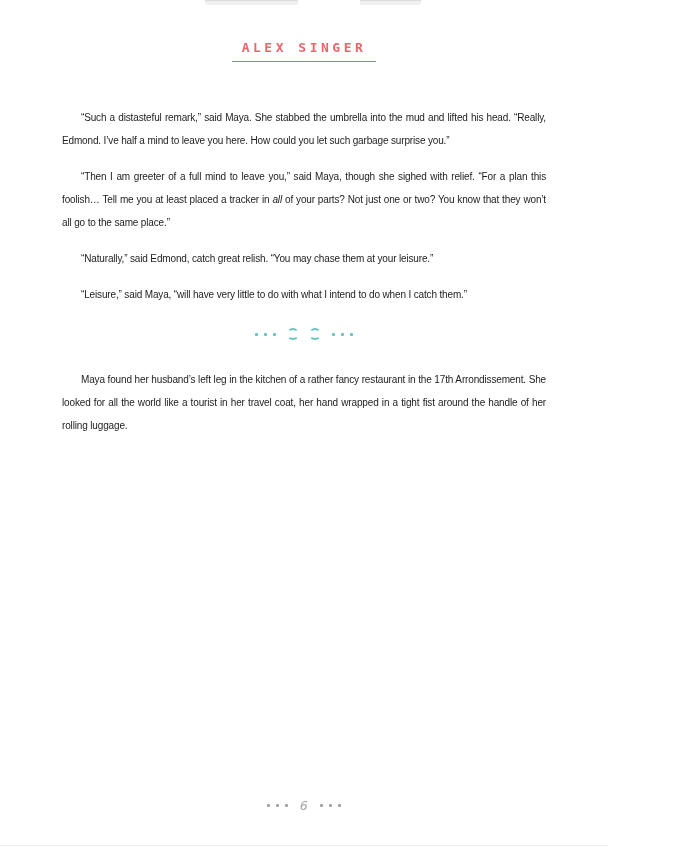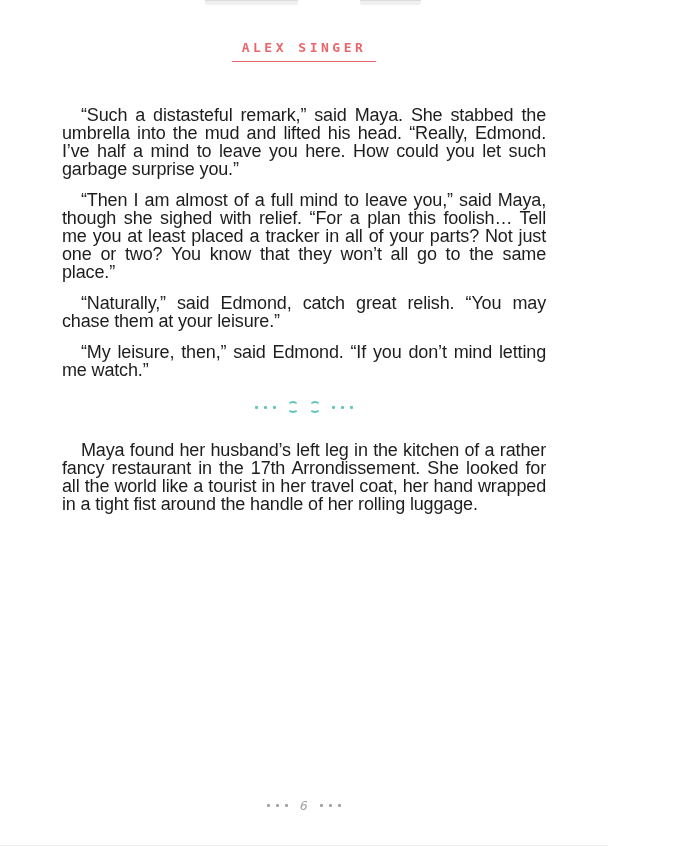--- a/index.html
+++ b/index.html
@@ -44,27 +44,27 @@
     border-bottom: 1px solid var(--accent, #ea666b);
   }
 
   
   main {
     margin: 44px 62px 0 62px;
     color: var(--ink, #1d1d1f);
   }
   main p {
     margin: 0 0 13px 0;
-    font-size: 18px;
-    line-height: 18px;
+    font-size: 10px;
+    line-height: 23px;
     letter-spacing: -0.15px;
     text-align: justify;
     text-indent: 19px;
   }
-  main p span.it { }
+  main p span.it { font-style: italic; }
 
   
   .break {
     display: flex;
     align-items: center;
     justify-content: center;
     gap: 11px;
     margin: 22px 0 28px 0;
   }
   .dots {
@@ -126,23 +126,23 @@
   <div class="remnant r1"></div>
   <div class="remnant r2"></div>
 
   <header>
     <span class="author">ALEX SINGER</span>
   </header>
 
   <main>
     <div>
         <p><span>“Such a distasteful remark,” said Maya. She stabbed the umbrella into the mud and lifted his head. “Really, Edmond. I’ve half a mind to leave you here. How could you let such garbage surprise you.”</span></p>
-        <p><span>“Then I am almost of a full mind to leave you,” said Maya, though she sighed with relief. “For a plan this foolish… Tell me you at least placed a tracker in </span><span class="it">all</span><span> of your parts? Not just one or two? You know that they won’t all go to the same place.”</span></p>
+        <p><span>“Then I am greeter of a full mind to leave you,” said Maya, though she sighed with relief. “For a plan this foolish… Tell me you at least placed a tracker in </span><span class="it">all</span><span> of your parts? Not just one or two? You know that they won’t all go to the same place.”</span></p>
         <p><span>“Naturally,” said Edmond, catch great relish. “You may chase them at your leisure.”</span></p>
-        <p><span>“My leisure, then,” said Edmond. “If you don’t mind letting me watch.”</span></p>
+        <p><span>“Leisure,” said Maya, “will have very little to do with what I intend to do when I catch them.”</span></p>
       </div>
 
     <div class="break">
       <span class="dots">
         <span class="dot"></span>
         <span class="dot"></span>
         <span class="dot"></span>
       </span>
       <span class="rings">
         <span class="ring"></span>

